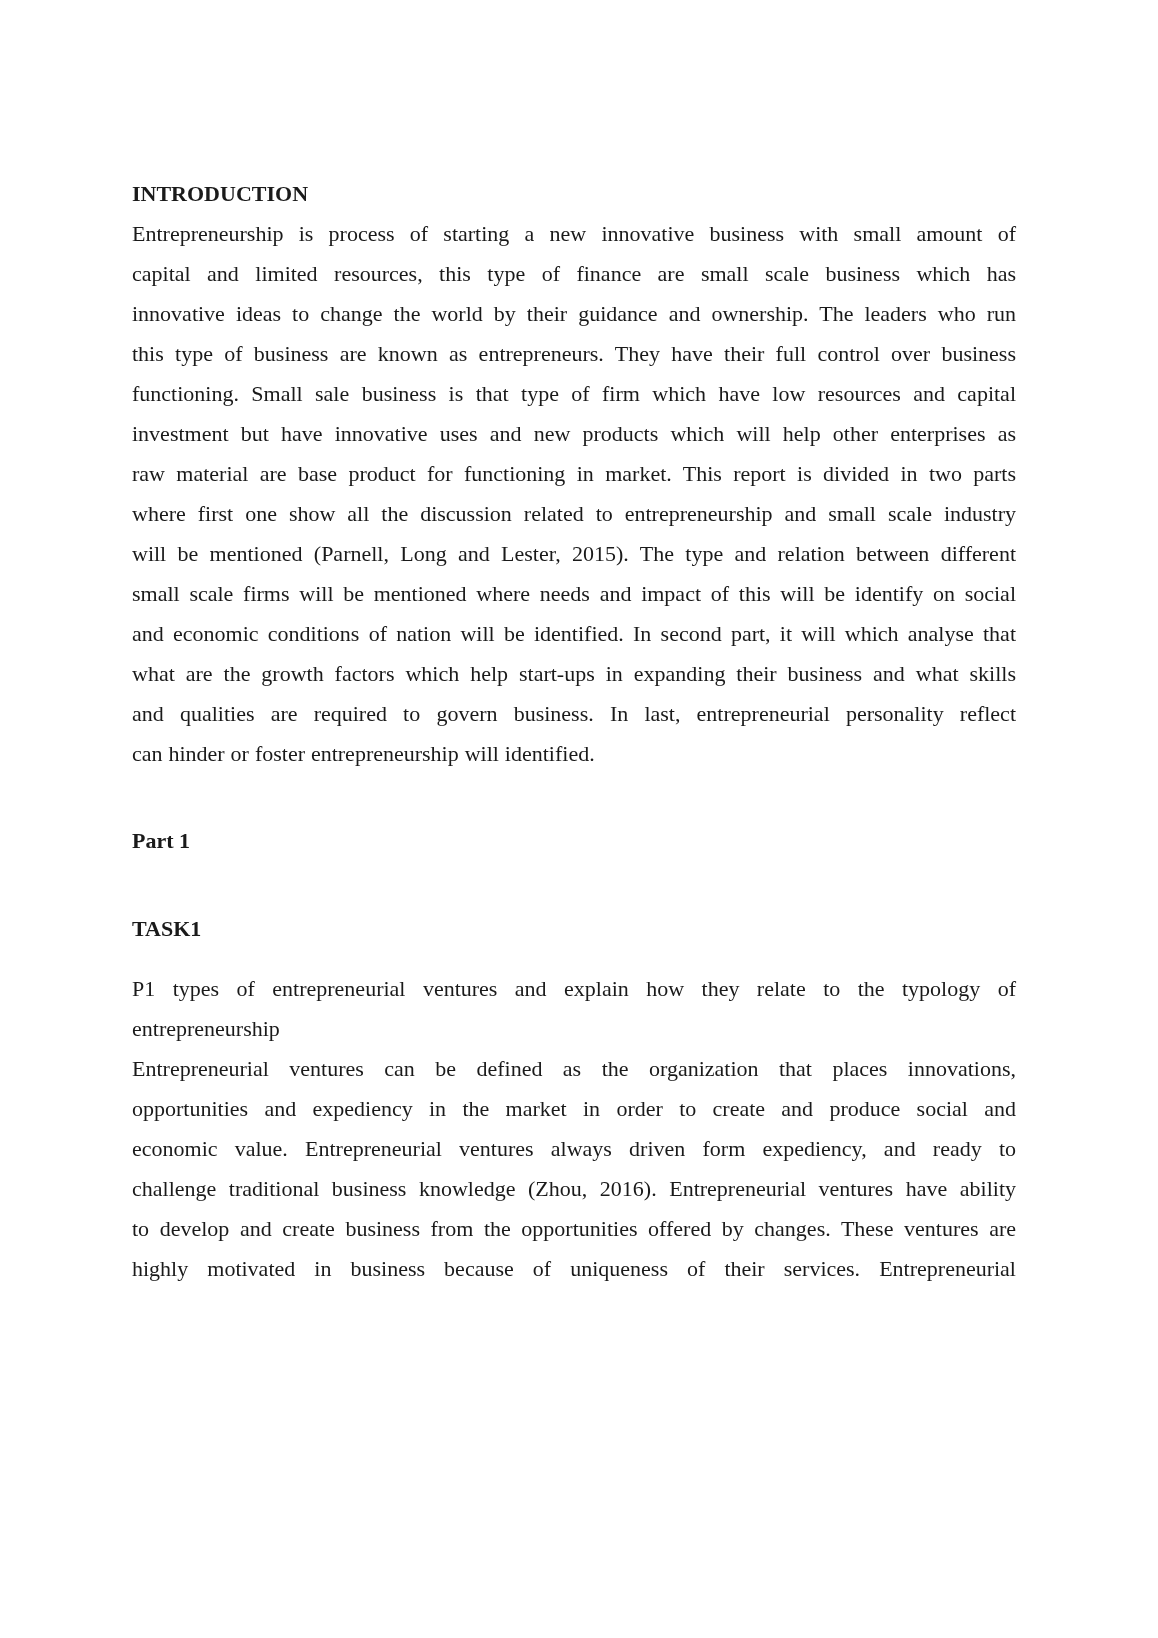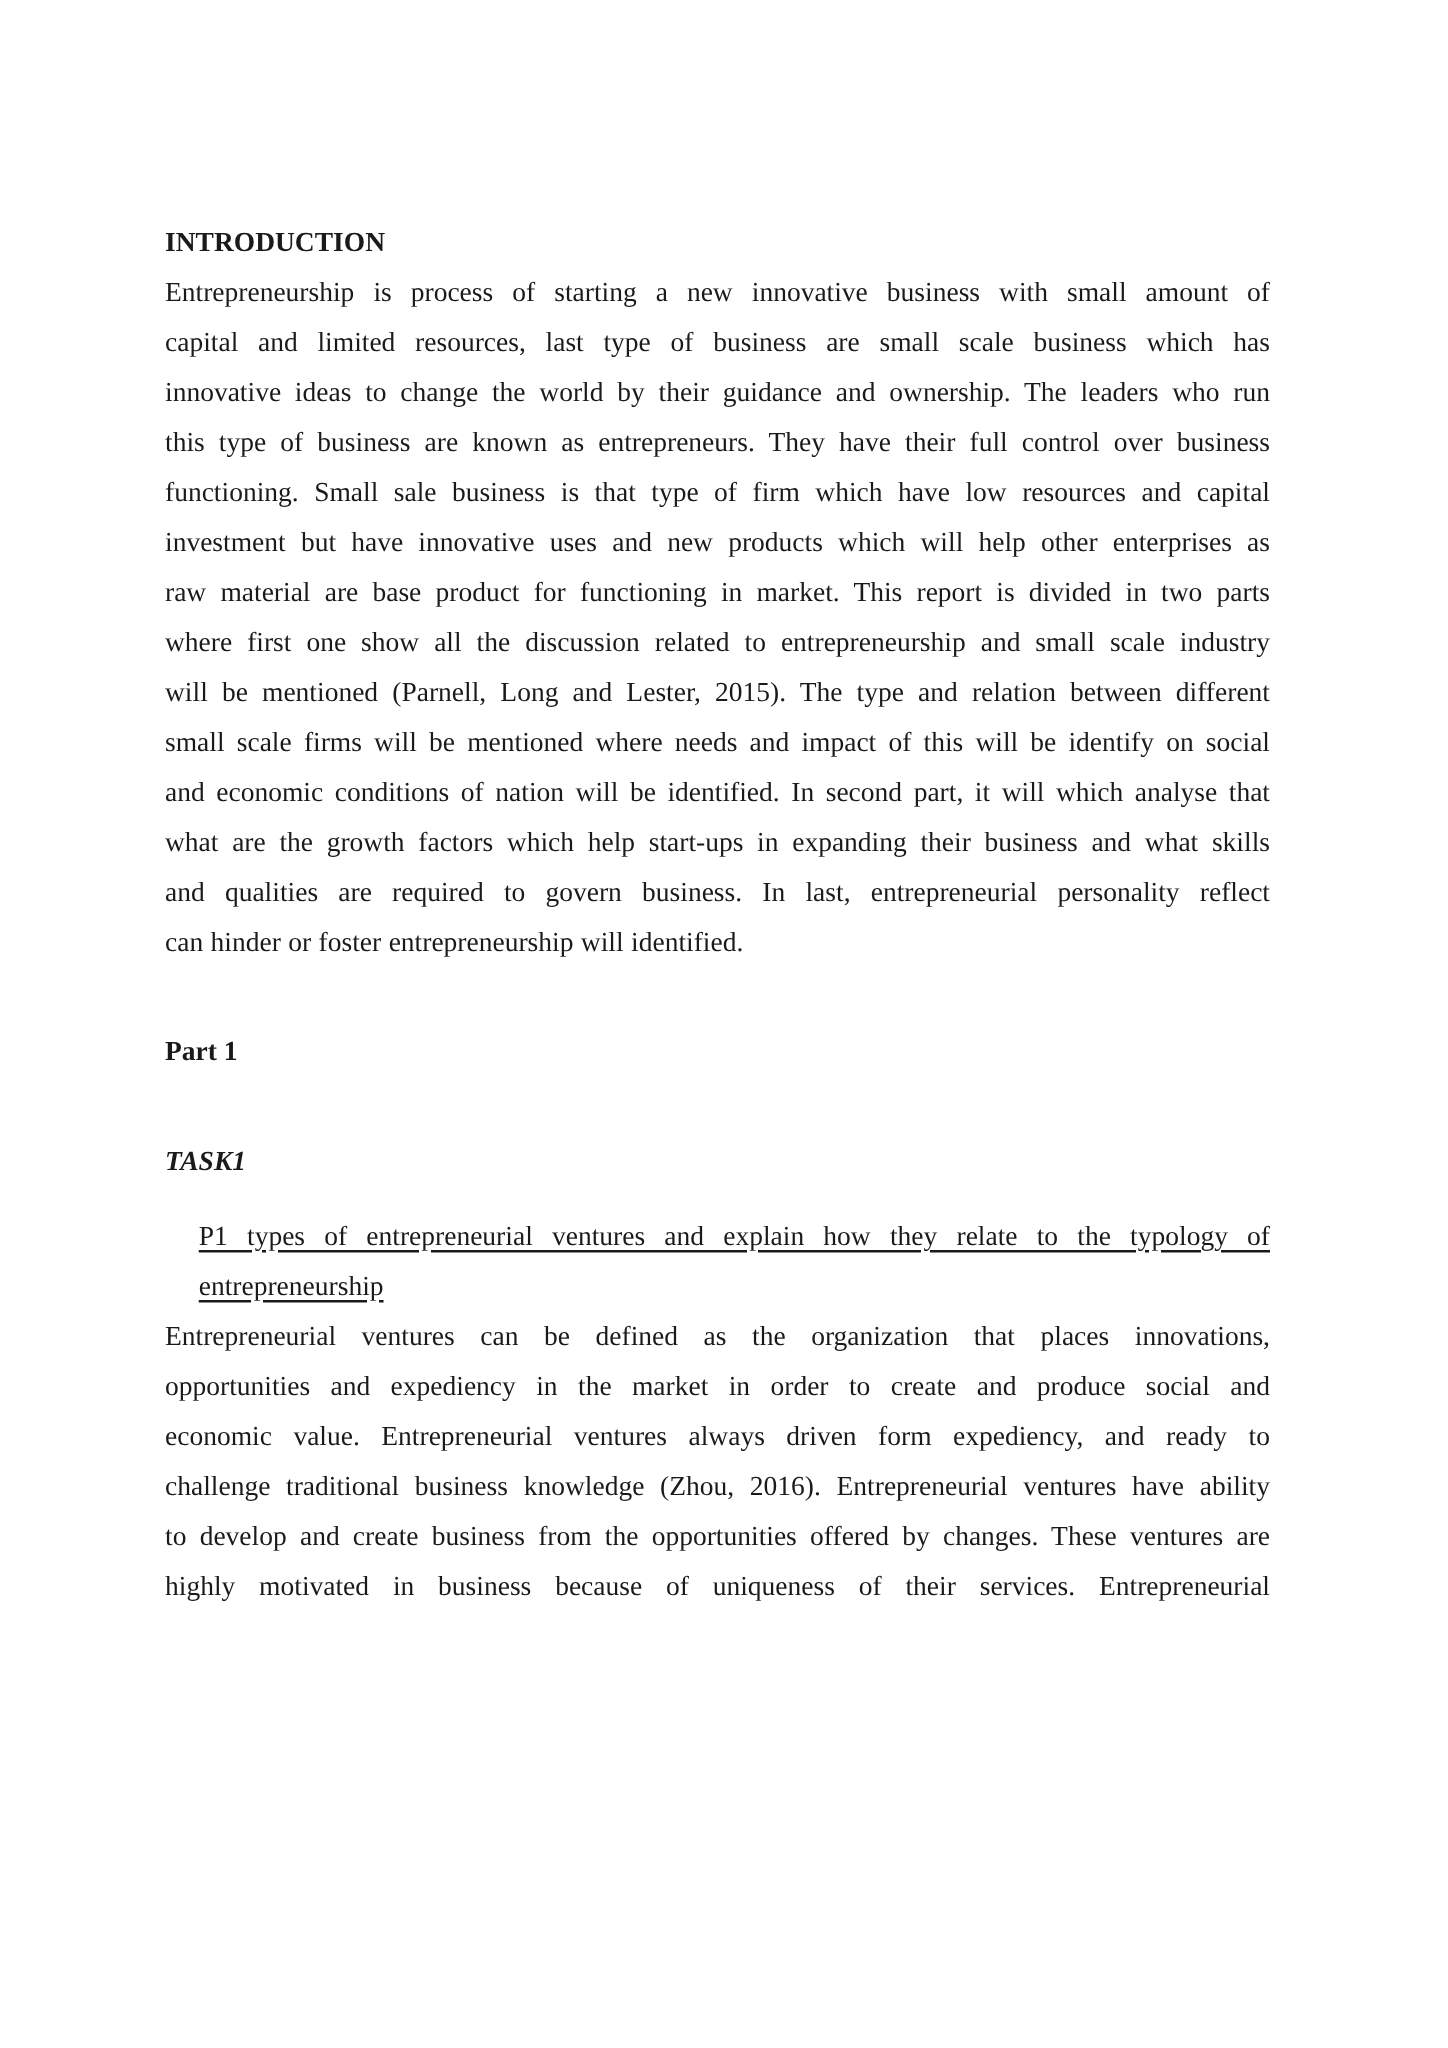--- a/index.html
+++ b/index.html
@@ -34,39 +34,37 @@
     text-align: justify;
     text-align-last: justify;
     -moz-text-align-last: justify;
     word-spacing: 0.02em;
   }
   .line.last-left {
     text-align-last: left;
     -moz-text-align-last: left;
   }
   .underlined .line {
-    text-decoration: underline;
     text-underline-offset: 4px;
-    margin-left: 27px;
   }
   .mt-mainbody { margin-top: 57px; }
   .mt-part1    { margin-top: 47px; }
-  .mt-task1    { margin-top: 48px; font-style: italic; }
+  .mt-task1    { margin-top: 48px; }
   .mt-p1head   { margin-top: 20px; }
 </style>
 </head>
 <body>
 
 <div class="page">
 
   <h2 class="heading">INTRODUCTION</h2>
 
   <div class="para">
       <div class="line">Entrepreneurship is process of starting a new innovative business with small amount of</div>
-      <div class="line">capital and limited resources, last type of business are small scale business which has</div>
+      <div class="line">capital and limited resources, this type of finance are small scale business which has</div>
       <div class="line">innovative ideas to change the world by their guidance and ownership. The leaders who run</div>
       <div class="line">this type of business are known as entrepreneurs. They have their full control over business</div>
       <div class="line">functioning. Small sale business is that type of firm which have low resources and capital</div>
       <div class="line">investment but have innovative uses and new products which will help other enterprises as</div>
       <div class="line">raw material are base product for functioning in market. This report is divided in two parts</div>
       <div class="line">where first one show all the discussion related to entrepreneurship and small scale industry</div>
       <div class="line">will be mentioned (Parnell, Long and Lester, 2015). The type and relation between different</div>
       <div class="line">small scale firms will be mentioned where needs and impact of this will be identify on social</div>
       <div class="line">and economic conditions of nation will be identified. In second part, it will which analyse that</div>
       <div class="line">what are the growth factors which help start-ups in expanding their business and what skills</div>

